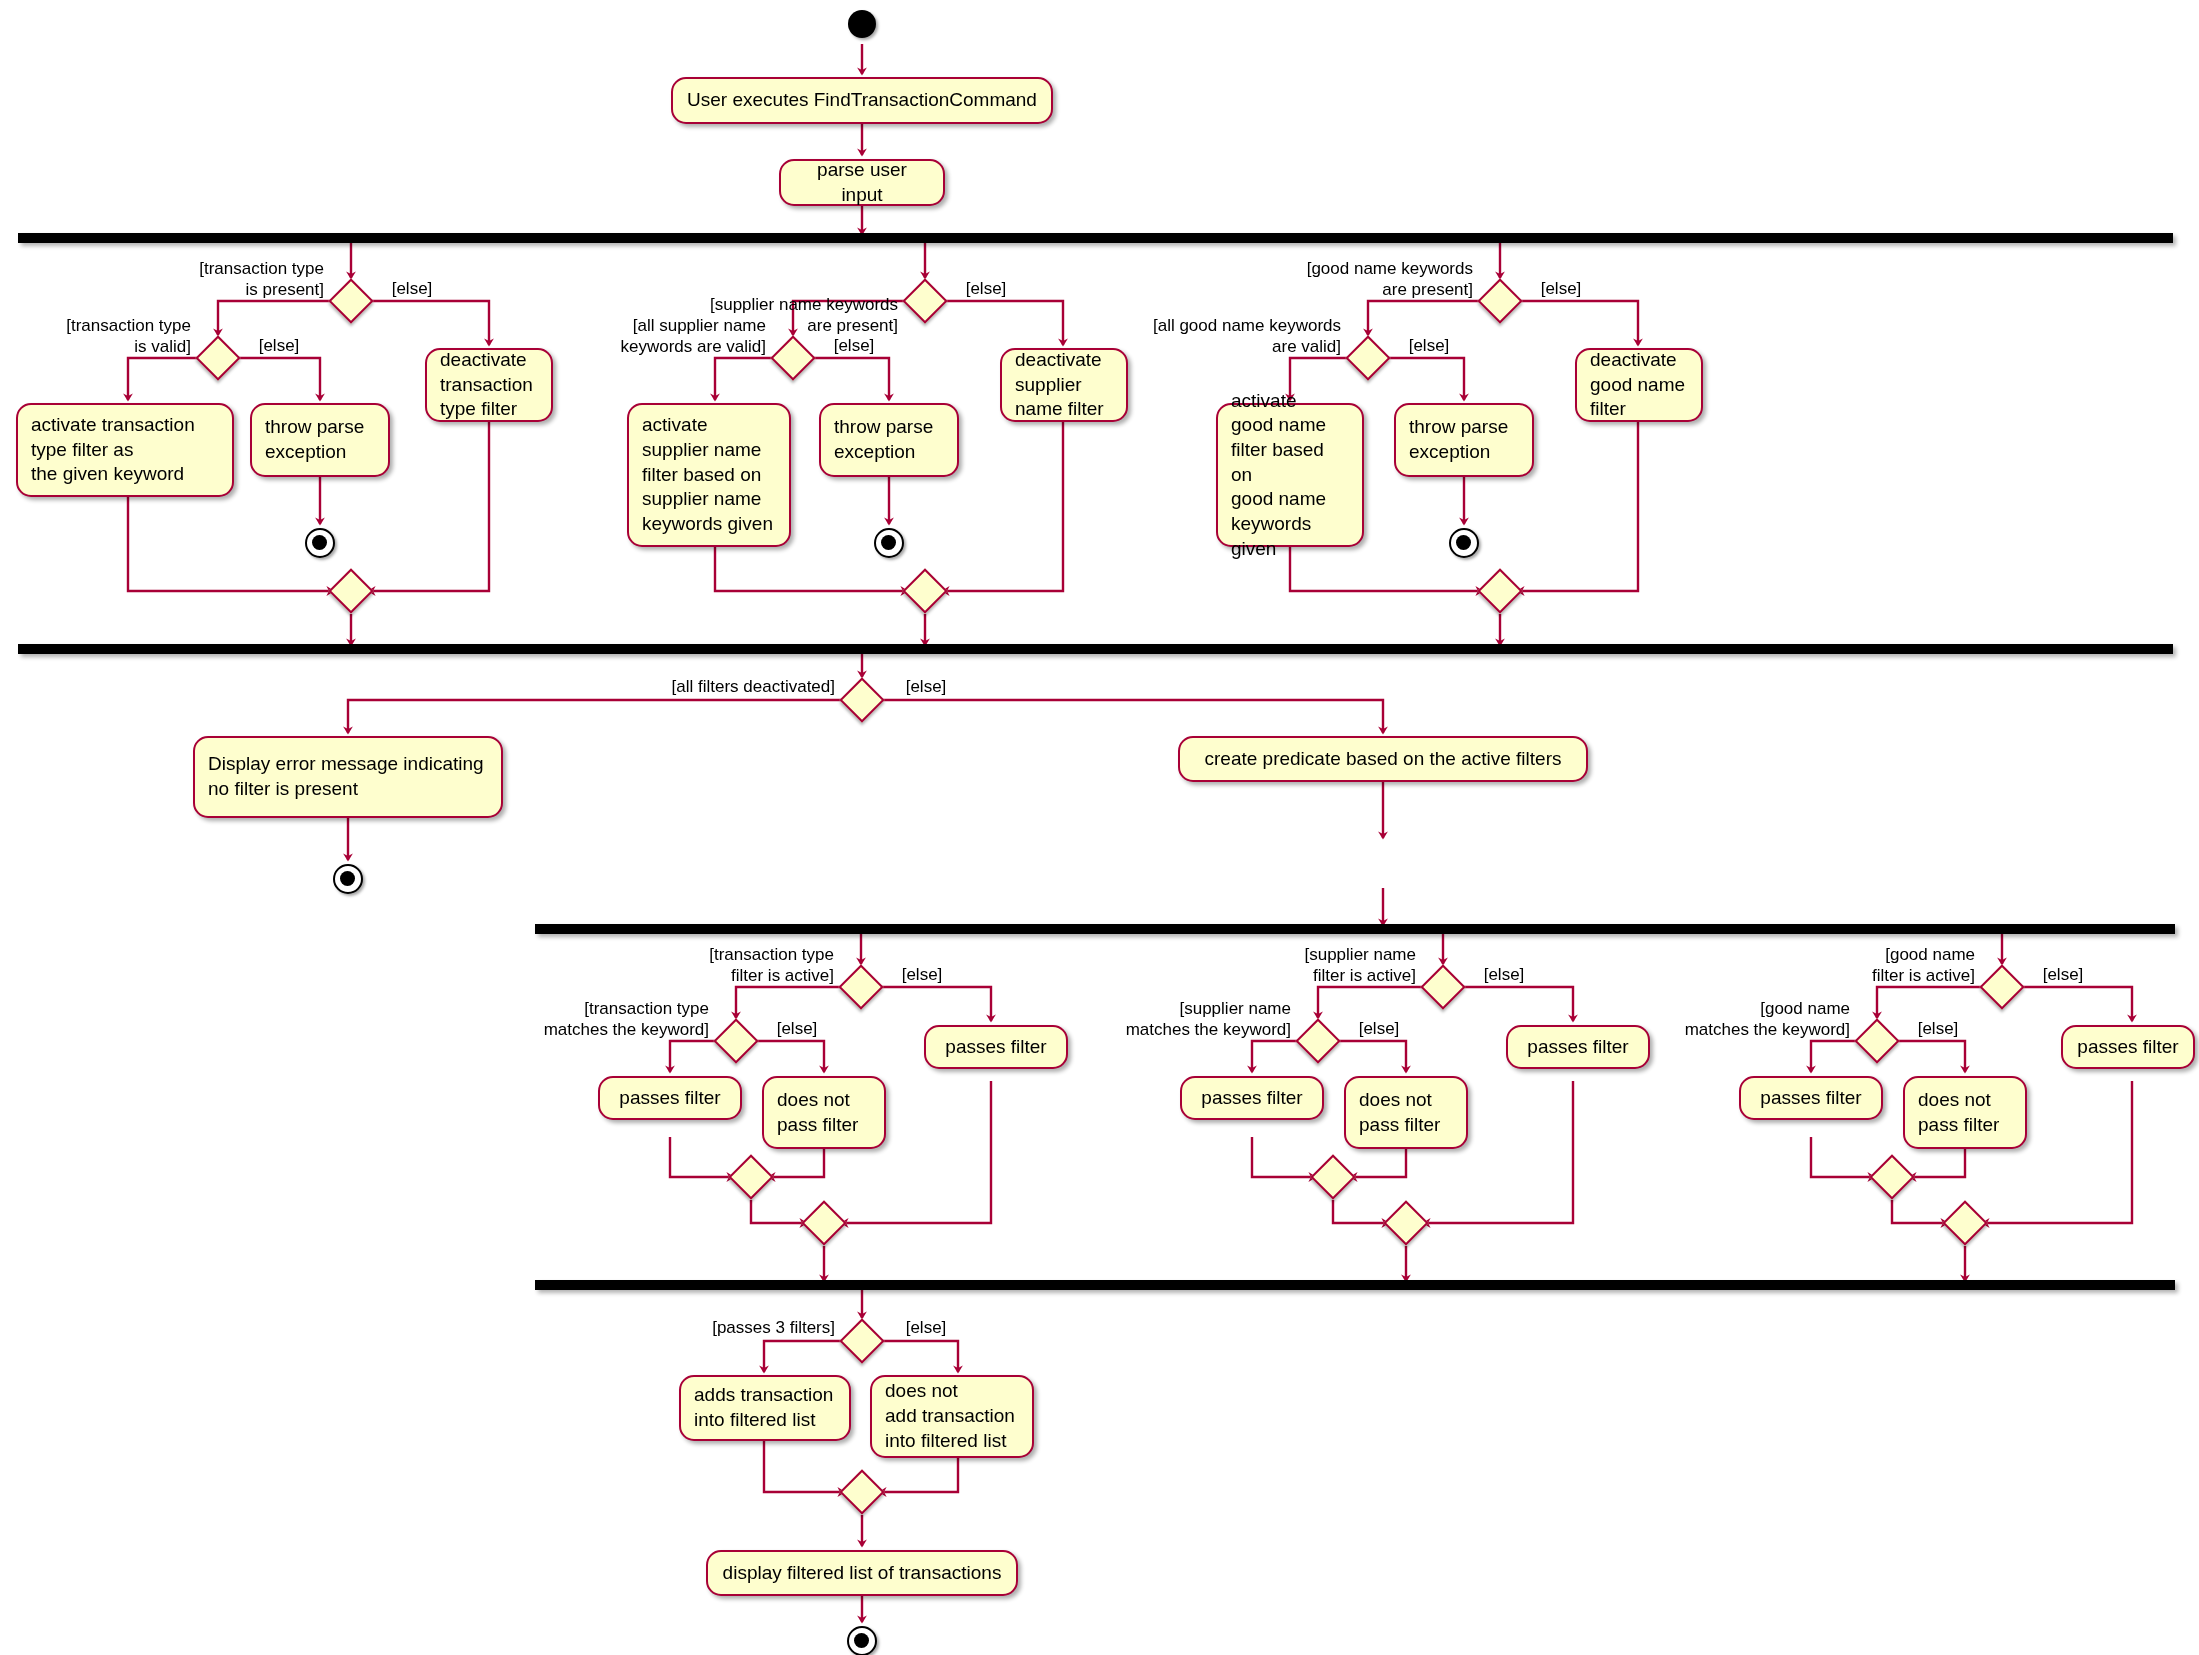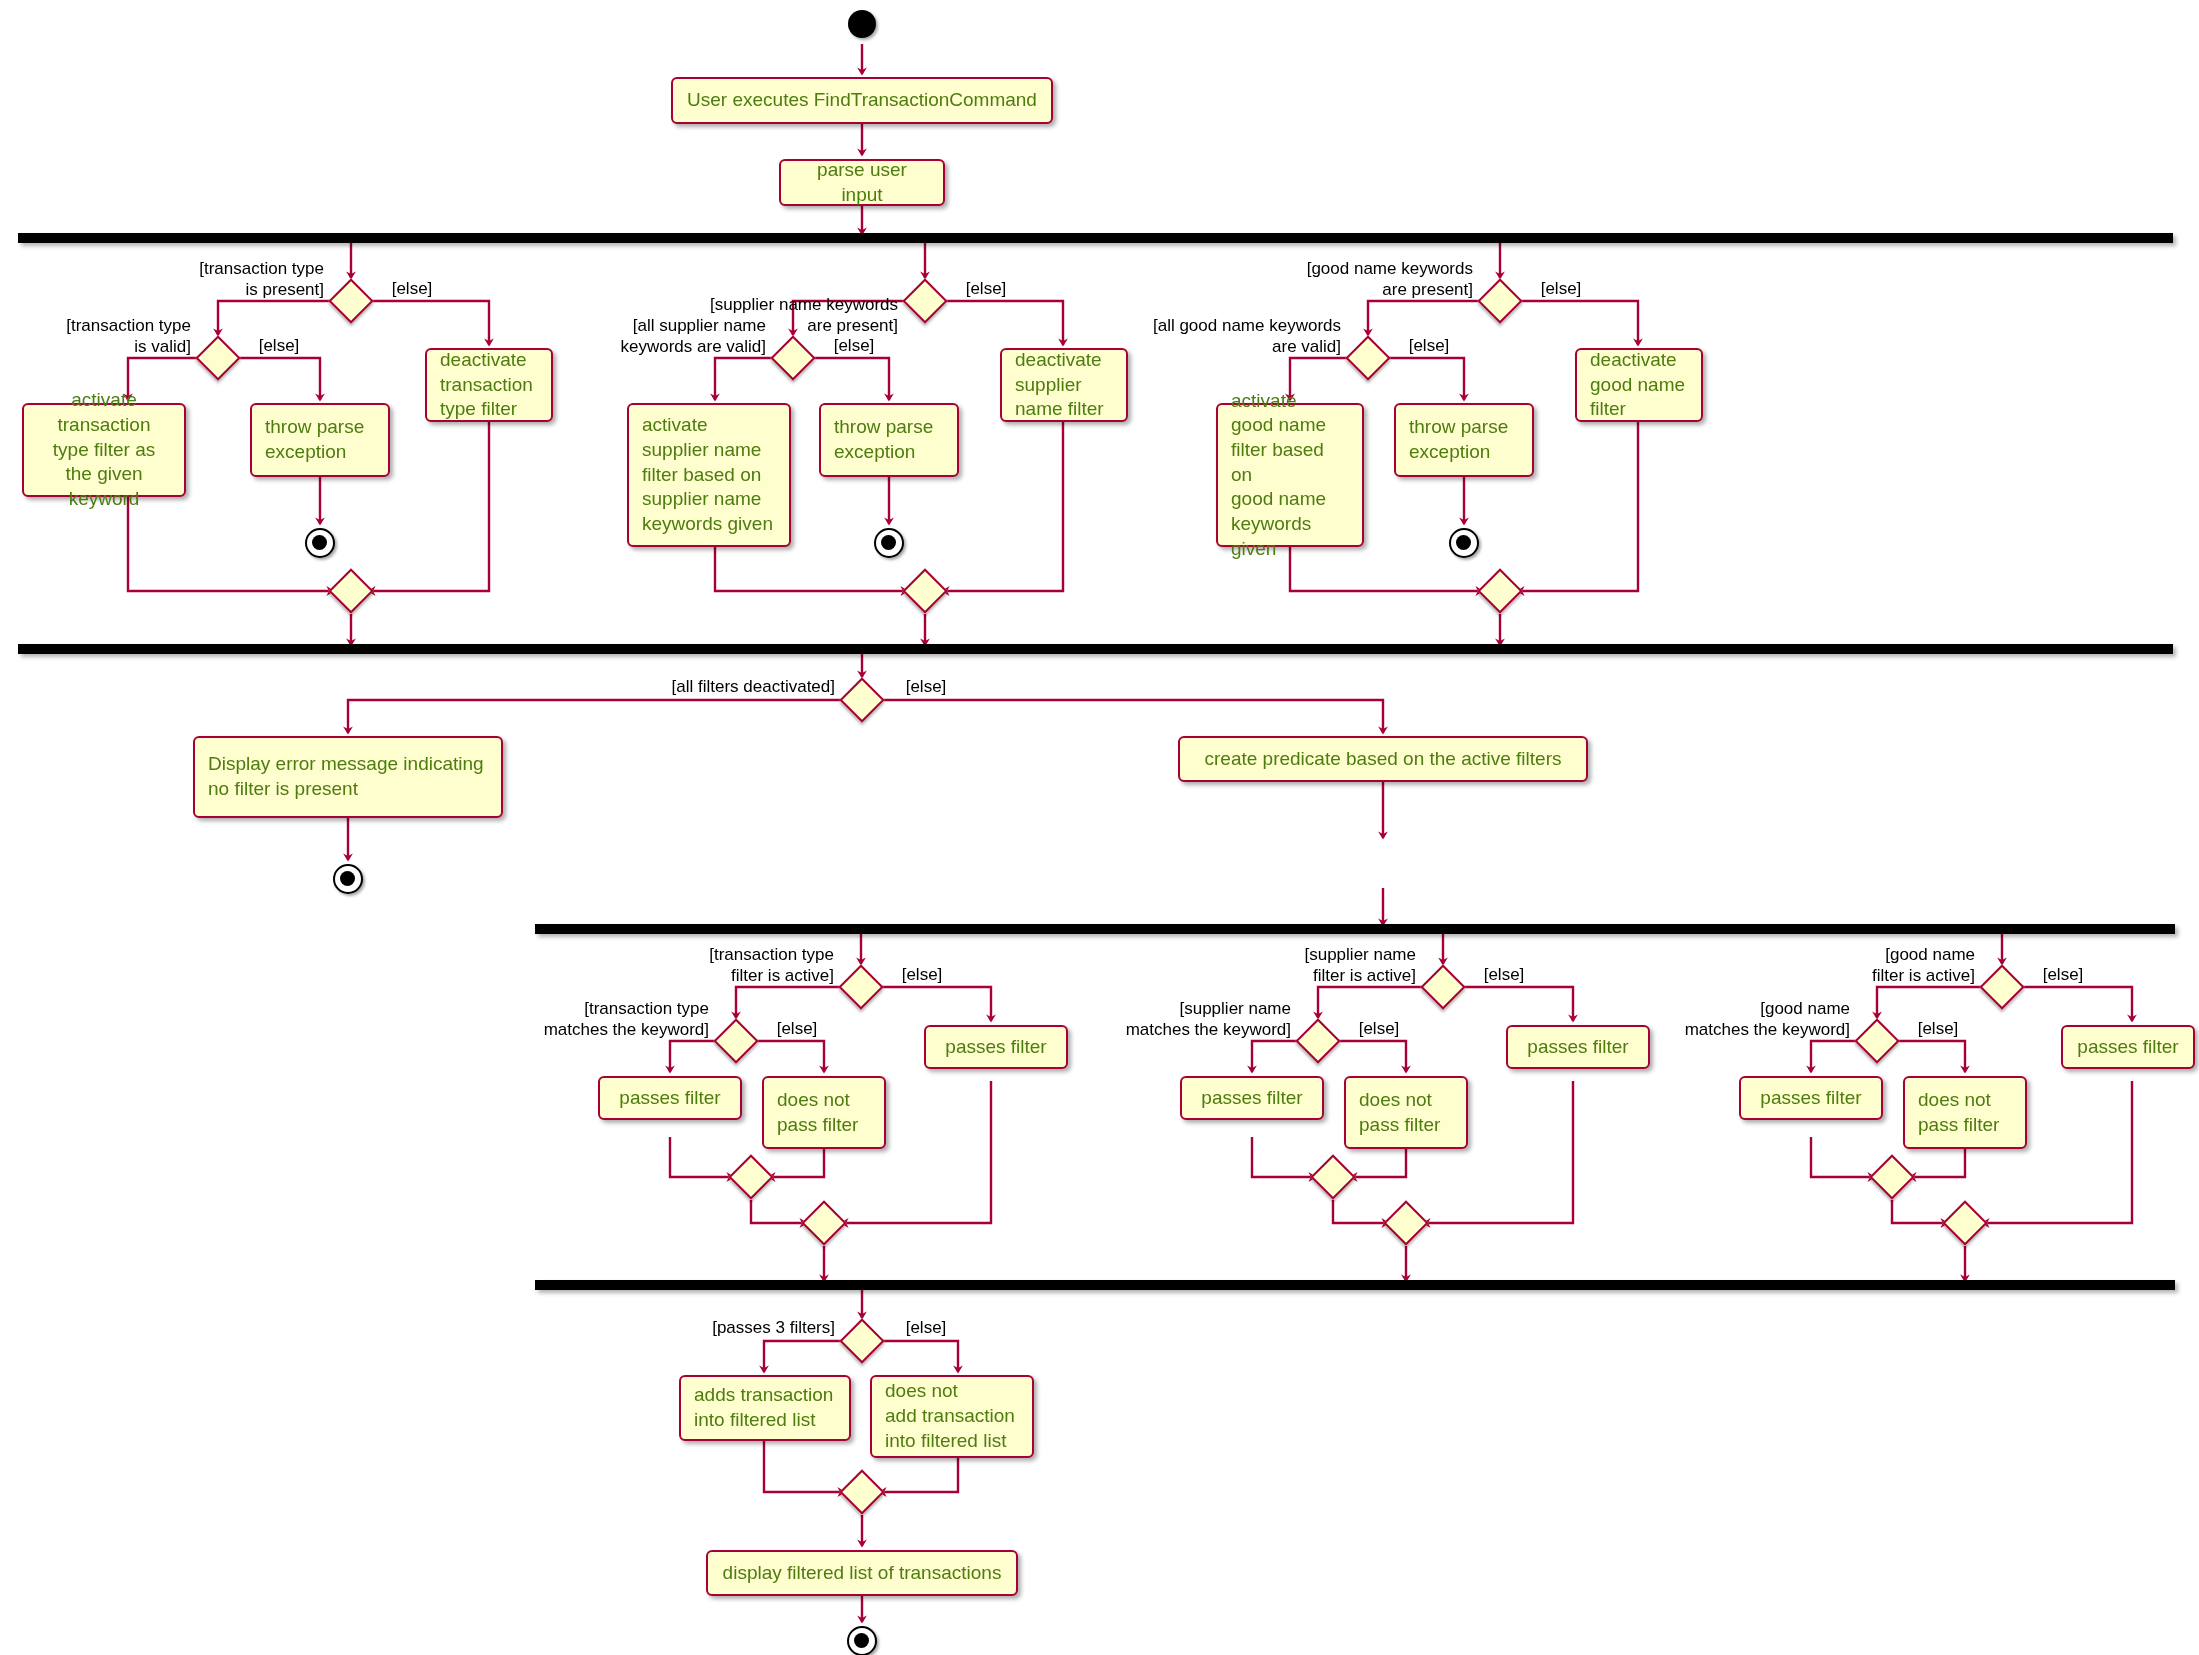--- a/index.html
+++ b/index.html
@@ -21,23 +21,23 @@
     width: 2199px;
     height: 1655px;
     pointer-events: none;
   }
   
   .act {
     position: absolute;
     box-sizing: border-box;
     background: #FEFECE;
     border: 2.2px solid #A80036;
-    border-radius: 6px;
+    border-radius: 15px;
     box-shadow: 3px 3px 4px rgba(0,0,0,0.32);
-    color: #4d7c0f;
+    color: #000000;
     font-size: 19px;
     line-height: 1.30;
     display: flex;
     align-items: center;
     padding: 6px 13px;
     white-space: pre-line;
     z-index: 5;
   }
   .act.center { justify-content: center; text-align: center; }
   .act.left { justify-content: flex-start; text-align: left; }
@@ -232,21 +232,21 @@
   <div class="dia" style="left:335px; top:285px; width:32px; height:32px;"></div>
   <div class="guard right" style="left:132px; top:258px; width:192px;">[transaction type
 is present]</div>
   <div class="guard left" style="left:372px; top:278px; width:80px;">[else]</div>
 
   <div class="dia" style="left:202px; top:342px; width:32px; height:32px;"></div>
   <div class="guard right" style="left:8px; top:315px; width:183px;">[transaction type
 is valid]</div>
   <div class="guard left" style="left:239px; top:335px; width:80px;">[else]</div>
 
-  <div class="act left" style="left:22px; top:403px; width:164px; height:94px;text-align:center;">activate transaction
+  <div class="act left" style="left:16px; top:403px; width:218px; height:94px;">activate transaction
 type filter as
 the given keyword</div>
 
   <div class="act left" style="left:250px; top:403px; width:140px; height:74px;">throw parse
 exception</div>
 
   <div class="endnode" style="left:305px; top:528px;"></div>
 
   <div class="act left" style="left:425px; top:348px; width:128px; height:74px;">deactivate
 transaction

